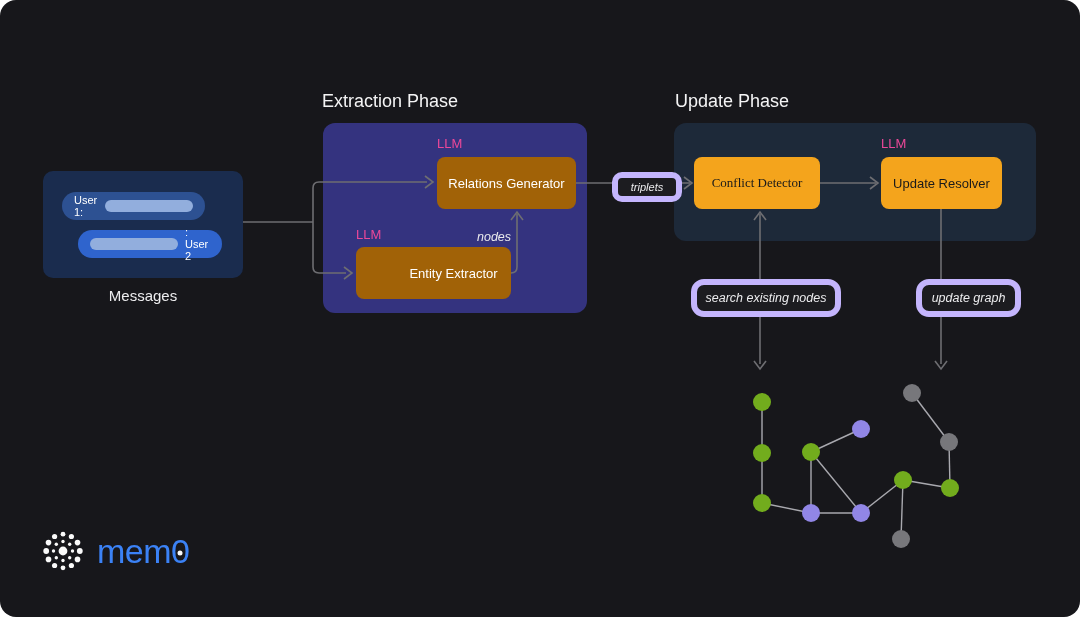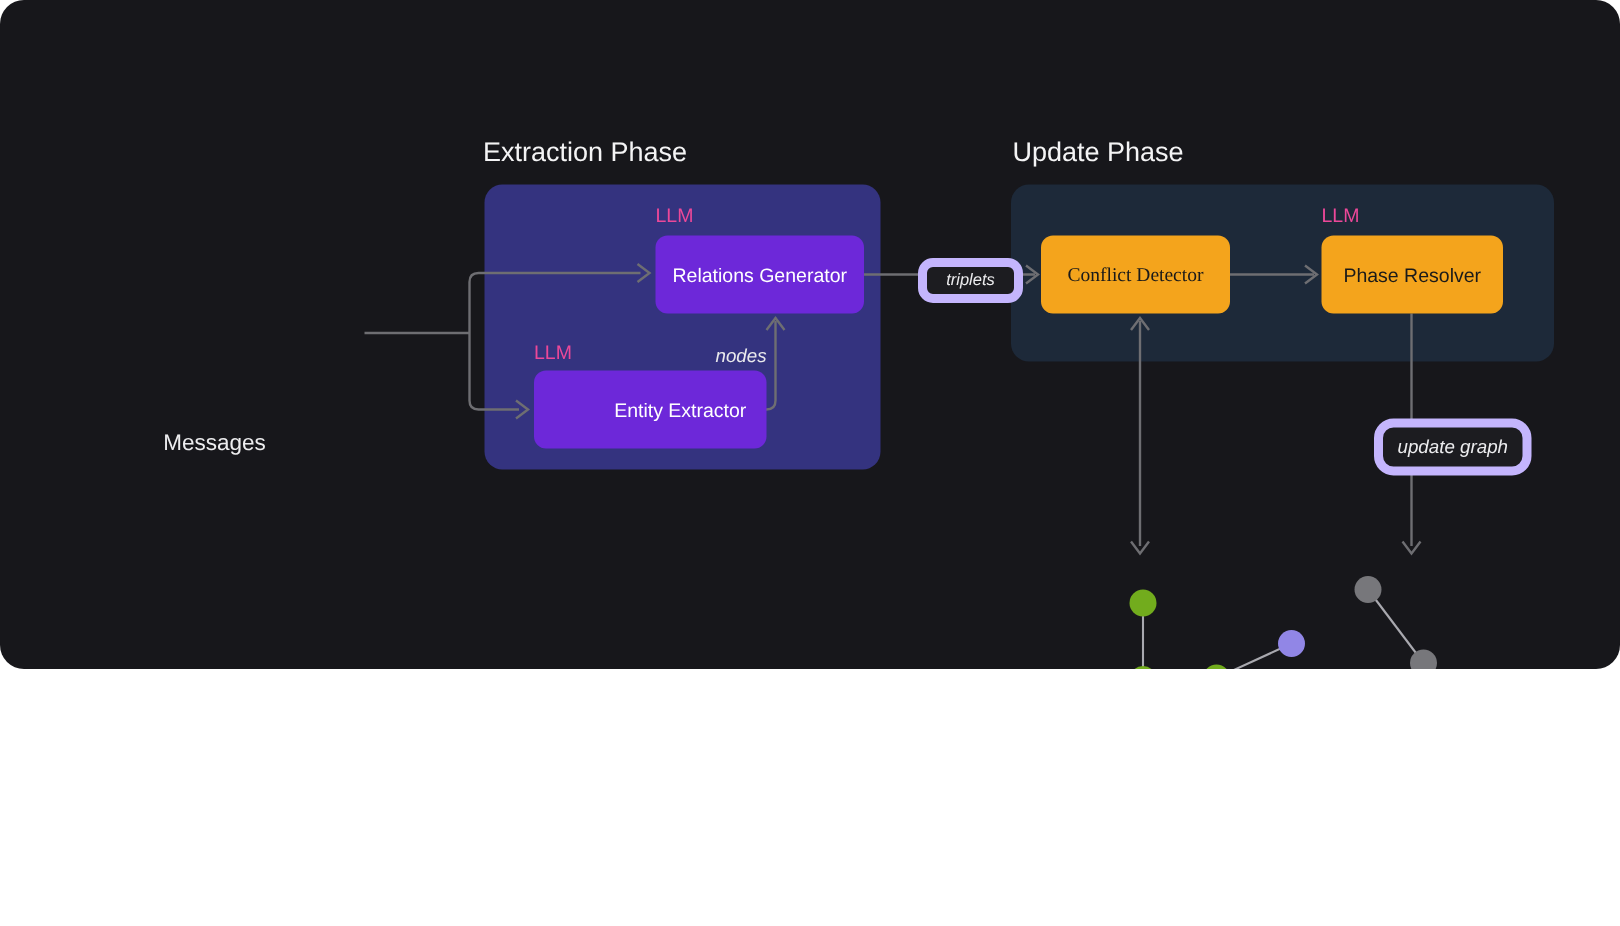--- a/index.html
+++ b/index.html
@@ -1,31 +1,31 @@
 <!DOCTYPE html>
 <html><head>
 <meta charset="utf-8">
 <style>
   html,body{margin:0;padding:0;background:#ffffff;}
   .canvas{
-    position:relative;width:1080px;height:446px;background:#17171b;
+    position:relative;width:1080px;height:617px;background:#17171b;
     border-radius:16px;overflow:hidden;
     font-family:"Liberation Sans",sans-serif;color:#ededef;
   }
   .abs{position:absolute;}
   .phase-title{font-size:18px;font-weight:500;color:#f4f4f5;z-index:3;}
   .phase-bg{position:absolute;border-radius:12px;z-index:1;}
   .extraction-bg{left:323px;top:123px;width:264px;height:190px;background:#34337f;}
   .update-bg{left:674px;top:123px;width:362px;height:118px;background:#1d2939;}
   .connectors{position:absolute;left:0;top:0;width:1080px;height:617px;z-index:2;pointer-events:none;}
   .node-box{
     position:absolute;border-radius:8px;display:flex;align-items:center;justify-content:center;
     font-size:13px;z-index:3;
   }
-  .indigo-box{background:#6d28d9;color:#ffffff;}
+  .indigo-box{background:#a16207;color:#ffffff;}
   .orange-box{background:#f4a41c;color:#1a1a1a;}
   .llm-label{position:absolute;font-size:13px;color:#ec4899;z-index:3;}
   .pill{
     position:absolute;display:flex;align-items:center;justify-content:center;
     border:6px solid #c4b5fd;background:#1c1c20;border-radius:13px;
     font-style:italic;color:#ececee;z-index:3;
   }
   .messages-panel{
     position:absolute;left:43px;top:171px;width:200px;height:107px;
     background:#1a2c4e;border-radius:10px;z-index:3;
@@ -75,20 +75,30 @@
     <path d="M870 177 L878 183 L870 189"></path>
 
     <path d="M760 214 V364"></path>
     <path d="M754 220 L760 212 L766 220"></path>
     <path d="M754 361 L760 369 L766 361"></path>
 
     <path d="M941 209 V364"></path>
     <path d="M935 361 L941 369 L947 361"></path>
   </svg>
 
+  <div class="messages-panel">
+    <div class="bubble bubble-1">
+      <span>User 1:</span>
+      <span class="redacted" style="width:88px;"></span>
+    </div>
+    <div class="bubble bubble-2">
+      <span class="redacted" style="width:88px;"></span>
+      <span>: User 2</span>
+    </div>
+  </div>
   <div class="caption" style="left:43px;top:287px;width:200px;font-size:15px;">Messages</div>
 
   <div class="llm-label" style="left:437px;top:136px;">LLM</div>
   <div class="node-box indigo-box" style="left:437px;top:157px;width:139px;height:52px;">
     <span>Relations Generator</span>
   </div>
   <div class="llm-label" style="left:356px;top:227px;">LLM</div>
   <div class="node-box indigo-box" style="left:356px;top:247px;width:115px;height:52px;padding-left:40px;">
     <span>Entity Extractor</span>
   </div>
@@ -96,23 +106,26 @@
 
   <div class="pill" style="left:612px;top:172px;width:58px;height:18px;border-radius:10px;font-size:11px;">
     <span>triplets</span>
   </div>
 
   <div class="node-box orange-box" style="left:694px;top:157px;width:126px;height:52px;font-family:Liberation Serif, serif;">
     <span>Conflict Detector</span>
   </div>
   <div class="llm-label" style="left:881px;top:136px;">LLM</div>
   <div class="node-box orange-box" style="left:881px;top:157px;width:121px;height:52px;">
-    <span>Phase Resolver</span>
+    <span>Update Resolver</span>
   </div>
 
+  <div class="pill" style="left:691px;top:279px;width:138px;height:26px;font-size:12.5px;">
+    <span>search existing nodes</span>
+  </div>
   <div class="pill" style="left:898px;top:279px;width:93px;height:26px;font-size:12.5px;margin-left:18px;">
     <span>update graph</span>
   </div>
 
   <svg class="graph-svg" width="260" height="190" viewBox="0 0 260 190">
       <line x1="32" y1="24" x2="32" y2="75" stroke="#a9a9af" stroke-width="1.4"></line>
       <line x1="32" y1="75" x2="32" y2="125" stroke="#a9a9af" stroke-width="1.4"></line>
       <line x1="32" y1="125" x2="81" y2="135" stroke="#a9a9af" stroke-width="1.4"></line>
       <line x1="81" y1="135" x2="131" y2="135" stroke="#a9a9af" stroke-width="1.4"></line>
       <line x1="81" y1="74" x2="131" y2="51" stroke="#a9a9af" stroke-width="1.4"></line>

